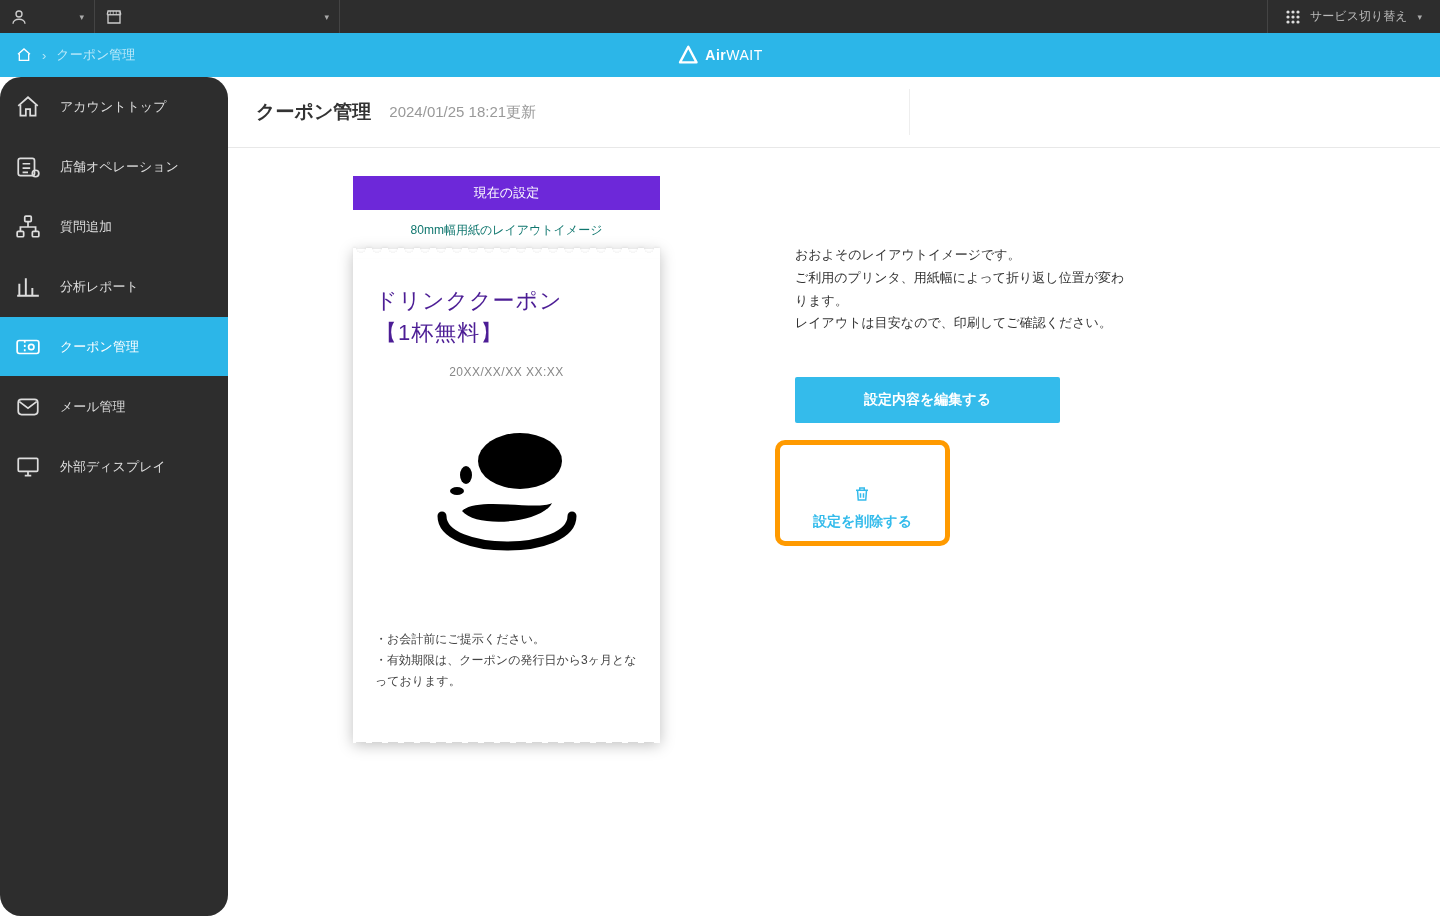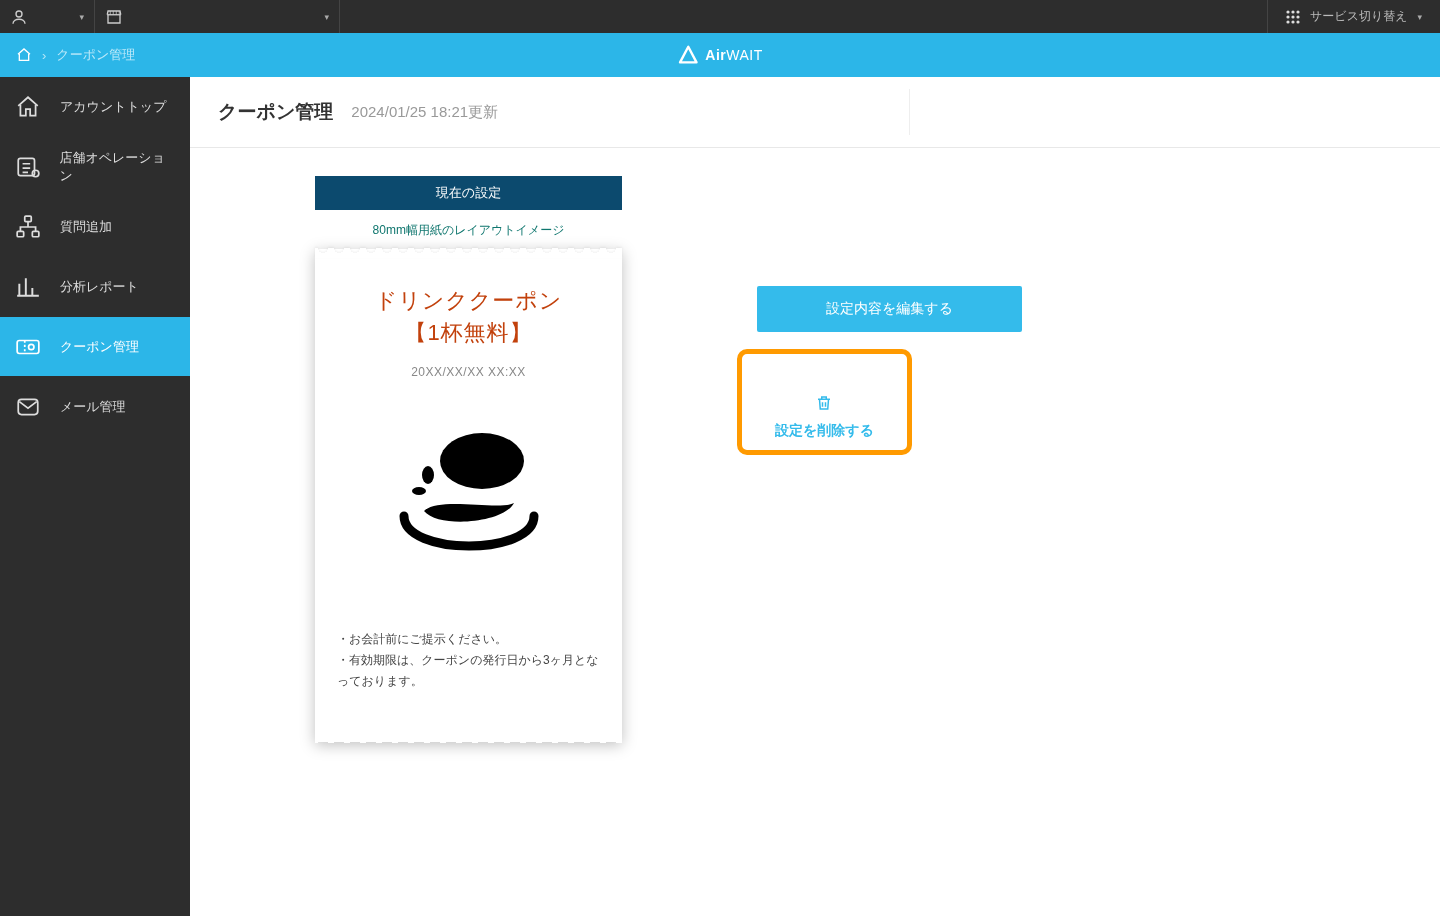--- a/index.html
+++ b/index.html
@@ -10,45 +10,45 @@
   .topbar .cell.storec { width: 245px; justify-content: space-between; }
   .topbar .spacer { flex: 1; }
   .topbar .svc { display: flex; align-items: center; gap: 10px; padding: 12px 18px; border-left: 1px solid #444; }
   .chev { font-size: 9px; color: #aaa; }
   .bluebar { height: 44px; background: #2cb6e8; display: flex; align-items: center; position: relative; }
   .crumbs { display: flex; align-items: center; gap: 10px; padding: 0 16px; font-size: 13px; color: #e6f6fd; }
   .crumbs .sep { color: #b6e7f8; }
   .brand { position: absolute; left: 50%; transform: translateX(-50%); color: #fff; display: flex; align-items: center; gap: 6px; font-size: 14px; font-weight: 600; letter-spacing: .5px; }
   .brand .thin { font-weight: 300; }
   .layout { display: flex; height: calc(916px - 33px - 44px); }
-  .sidebar { width: 190px; background: #2d2d2d; color: #ddd; }
+  .sidebar { width: 228px; background: #2d2d2d; color: #ddd; border-radius: 21px; }
   .sidebar .item { display: flex; align-items: center; gap: 18px; height: 60px; padding: 0 14px; font-size: 13px; border-bottom: 1px solid #2d2d2d; cursor: pointer; }
   .sidebar .item.active { background: #2cb6e8; color: #fff; }
   .sidebar .iconwrap { width: 28px; height: 28px; display: flex; align-items: center; justify-content: center; }
   .main { flex: 1; background: #fff; overflow: auto; }
   .pagehead { display: flex; align-items: center; gap: 18px; padding: 22px 28px 22px 28px; border-bottom: 1px solid #e8e8e8; position: relative; }
   .pagehead h1 { font-size: 19px; font-weight: 600; color: #333; }
   .pagehead .updated { font-size: 15px; color: #999; }
   .pagehead .vsep { position: absolute; right: 530px; top: 12px; bottom: 12px; width: 1px; background: #eee; }
   .content { display: flex; gap: 135px; padding: 28px 28px 40px 125px; }
   .leftcol { width: 307px; }
-  .tabcap { background: #0c4a6e; color: #fff; text-align: center; font-size: 13px; padding: 8px 0; }
+  .tabcap { background: #6d28d9; color: #fff; text-align: center; font-size: 13px; padding: 8px 0; }
   .subcap { text-align: center; font-size: 12px; color: #0f766e; padding: 12px 0 10px; }
   .receipt { position: relative; background: #fff; padding: 36px 22px 50px; box-shadow: 0 3px 14px rgba(0,0,0,0.25); }
   .receipt::before, .receipt::after { content: ""; position: absolute; left: 0; right: 0; height: 10px; background-repeat: repeat-x; background-size: 16px 10px; }
   .receipt::before { top: -1px; background-image: radial-gradient(circle at 8px 0, transparent 5px, #fff 5px); filter: drop-shadow(0 -1px 1px rgba(0,0,0,0.05)); }
   .receipt::after { bottom: -1px; background-image: radial-gradient(circle at 8px 10px, transparent 5px, #fff 5px); }
-  .ctitle { text-align: center; font-size: 22px; color: #c2410c; line-height: 1.45; letter-spacing: 1px; }
+  .ctitle { font-size: 22px; color: #4c1d95; line-height: 1.45; letter-spacing: 1px; }
   .cdate { text-align: center; font-size: 12px; color: #888; margin: 16px 0 18px; letter-spacing: .5px; }
   .cbody { font-size: 13px; color: #444; line-height: 1.65; }
   .cimg { margin: 32px auto 48px; width: 170px; height: 170px; }
   .notes { font-size: 12px; color: #444; line-height: 1.75; }
   .rightcol { width: 340px; padding-top: 68px; }
   .rdesc { font-size: 13px; color: #333; line-height: 1.75; }
-  .btn-primary { display: block; width: 265px; margin-top: 42px; background: #34bbeb; color: #fff; border: none; padding: 14px 0; font-size: 14px; font-weight: 400; text-align: center; border-radius: 2px; cursor: pointer; }
+  .btn-primary { display: block; width: 265px; margin-top: 42px; background: #34bbeb; color: #fff; border: none; padding: 14px 0; font-size: 14px; font-weight: 700; text-align: center; border-radius: 2px; cursor: pointer; }
   .btn-delete { display: inline-flex; align-items: center; gap: 10px; margin-top: 30px; color: #34bbeb; font-size: 14px; font-weight: 600; padding: 12px 18px; cursor: pointer; flex-direction: column; }
   .highlight-ring { position: absolute; border: 5px solid #ff9a00; border-radius: 10px; pointer-events: none; }
   svg { display: block; }
 </style>
 </head>
 <body>
 
 <div class="topbar">
   <div class="cell userc">
     <span>
@@ -162,20 +162,29 @@
     </div>
     <div class="item">
       <span class="iconwrap">
           <svg width="26" height="26" viewBox="0 0 24 24" fill="none" stroke="#ddd" stroke-width="1.6">
             <rect x="3" y="5" width="18" height="14" rx="3"></rect>
             <path d="M4 7l8 6 8-6"></path>
           </svg>
         </span>
       <span>メール管理</span>
     </div>
+    <div class="item">
+      <span class="iconwrap">
+          <svg width="26" height="26" viewBox="0 0 24 24" fill="none" stroke="#ddd" stroke-width="1.6">
+            <rect x="3" y="4" width="18" height="12" rx="1"></rect>
+            <path d="M9 20h6M12 16v4"></path>
+          </svg>
+        </span>
+      <span>外部ディスプレイ</span>
+    </div>
   </div>
 
   <div class="main">
     <div class="pagehead">
       <h1>クーポン管理</h1>
       <div class="updated">2024/01/25 18:21更新</div>
       <div class="vsep"></div>
     </div>
 
     <div class="content">
@@ -198,20 +207,25 @@
             </svg>
           </div>
           <div class="notes">
             <div>・お会計前にご提示ください。</div>
             <div>・有効期限は、クーポンの発行日から3ヶ月となっております。</div>
           </div>
         </div>
       </div>
 
       <div class="rightcol" style="position:relative">
+        <div class="rdesc">
+          <div>おおよそのレイアウトイメージです。</div>
+          <div>ご利用のプリンタ、用紙幅によって折り返し位置が変わります。</div>
+          <div>レイアウトは目安なので、印刷してご確認ください。</div>
+        </div>
         <button class="btn-primary">設定内容を編集する</button>
         <div style="position:relative; display:inline-block; margin-top:20px;">
           <div class="btn-delete">
             <span>
               <svg width="18" height="18" viewBox="0 0 24 24" fill="none" stroke="#34bbeb" stroke-width="2">
                   <path d="M4 7h16"></path>
                   <path d="M9 7V4h6v3"></path>
                   <path d="M6 7l1 13h10l1-13"></path>
                   <path d="M10 11v6M14 11v6"></path>
                 </svg>

